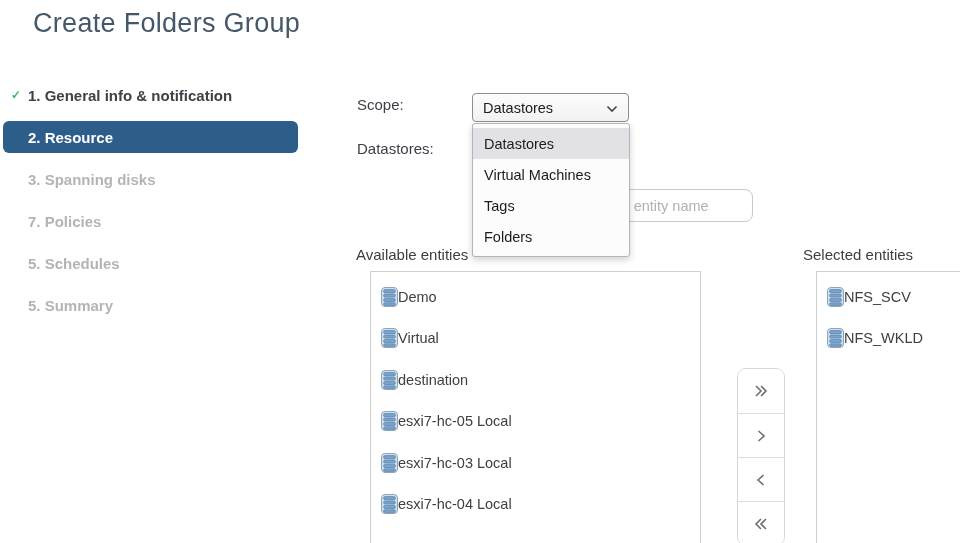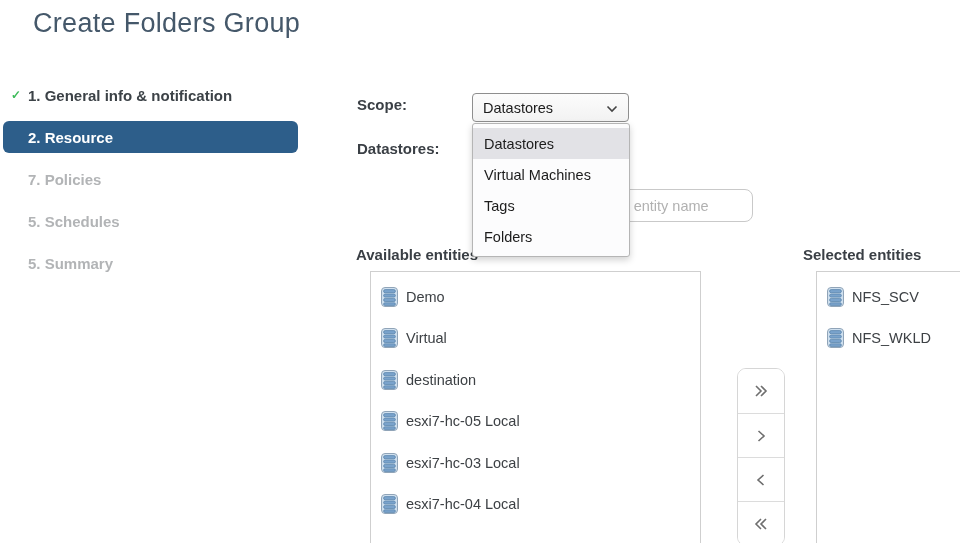--- a/index.html
+++ b/index.html
@@ -33,21 +33,21 @@
   .step-pill {
     margin: 5px 8px 5px 3px; height: 32px; width: 301px;
     background: #2d5e8a; border-radius: 6px;
     display: flex; align-items: center; padding-left: 25px;
     color: #ffffff; font-size: 15px; font-weight: bold;
   }
   .step.pending { color: #b2b4b6; padding-left: 28px; }
 
   
   .flabel {
-    position: absolute; font-size: 15px; font-weight: bold; color: #3a3f45;
+    position: absolute; font-size: 15px; font-weight: normal; color: #3a3f45;
   }
 
   
   .scope-select {
     position: absolute; left: 472px; top: 93px; width: 157px; height: 29px;
     background: linear-gradient(#fcfcfc, #f2f2f2);
     border: 1px solid #8e8e8e; border-radius: 4px;
     display: flex; align-items: center; justify-content: space-between;
     padding: 0 10px; font-size: 14.5px; color: #1c1c1c; cursor: pointer;
     z-index: 4;
@@ -78,21 +78,21 @@
 
   
   .list-box {
     position: absolute; background: #fff;
     border: 1px solid #cfcfcf;
   }
   .list-available { left: 370px; top: 271px; width: 331px; height: 281px; padding-top: 4px; }
   .list-selected  { left: 816px; top: 271px; width: 150px; height: 281px; padding-top: 4px; }
   .entity {
     height: 41.5px; display: flex; align-items: center;
-    padding-left: 10px; gap: 8px;
+    padding-left: 10px; gap: 0;
     font-size: 14.5px; color: #3d4145; cursor: pointer;
   }
   .entity svg { flex: 0 0 auto; }
 
   
   .transfer {
     position: absolute; left: 737px; top: 368px; width: 48px;
     border: 1px solid #d6d6d6; border-radius: 9px; background: #fff;
     overflow: hidden;
   }
@@ -112,20 +112,23 @@
   <div class="step completed">
     <span class="check">✓</span>
     <span>1. General info &amp; notification</span>
   </div>
   <div class="step active-wrap">
     <div class="step-pill">
       <span>2. Resource</span>
     </div>
   </div>
   <div class="step pending">
+    <span>3. Spanning disks</span>
+  </div>
+  <div class="step pending">
     <span>7. Policies</span>
   </div>
   <div class="step pending">
     <span>5. Schedules</span>
   </div>
   <div class="step pending">
     <span>5. Summary</span>
   </div>
 </nav>
 

